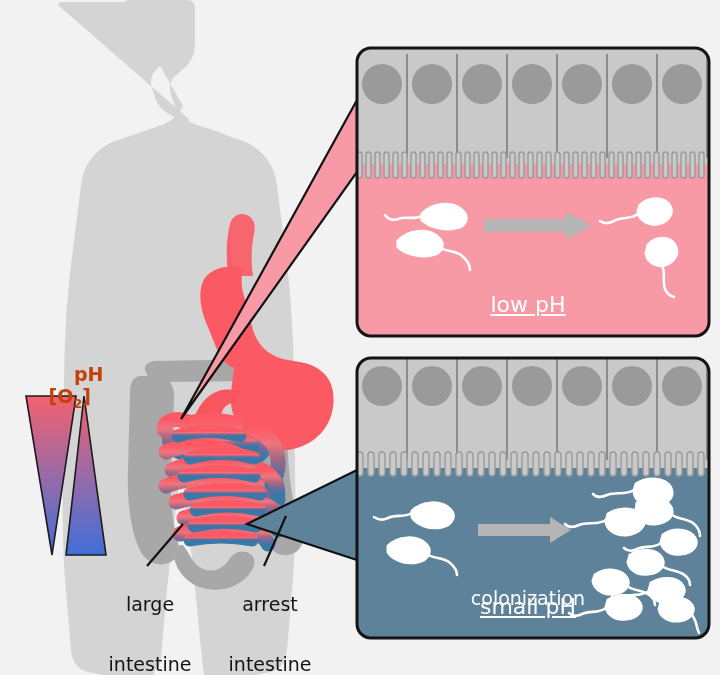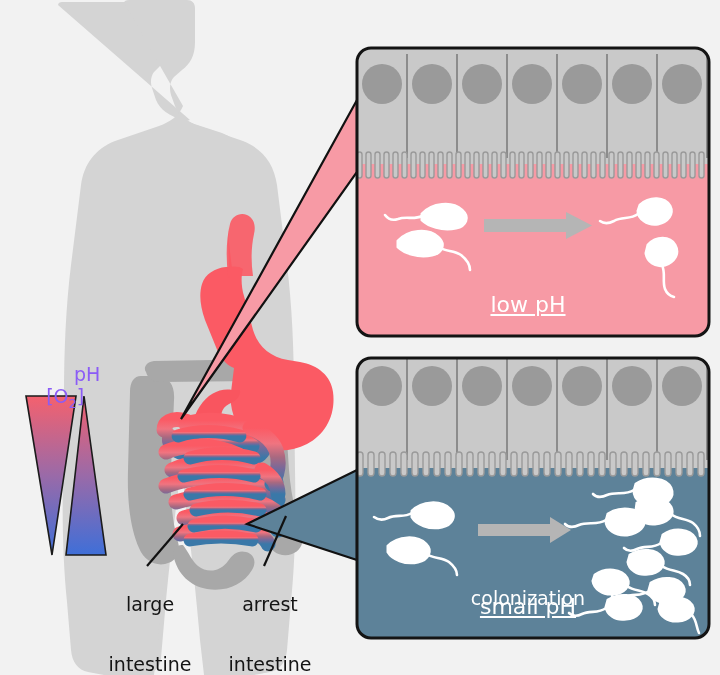--- a/index.html
+++ b/index.html
@@ -13,21 +13,21 @@
   #stage{position:absolute;inset:0;width:720px;height:675px;}
   .lbl{
     position:absolute;
     font-family:"DejaVu Sans","Liberation Sans",sans-serif;
     white-space:pre;
     pointer-events:none;
   }
   .organ-label{
     color:#141414;font-size:19px;line-height:20px;text-align:center;font-weight:400;
   }
-  .grad-label{color:#8b5cf6;font-size:19px;font-weight:400;}
+  .grad-label{color:#c2410c;font-size:19px;font-weight:700;}
   .grad-label sub{font-size:13px;}
   .panel-text{color:#ffffff;text-align:center;}
   .panel-action{font-size:19px;line-height:21px;}
   .panel-ph{font-size:22px;text-decoration:underline;}
 </style>
 </head>
 <body>
 
 <div id="stage">
 

